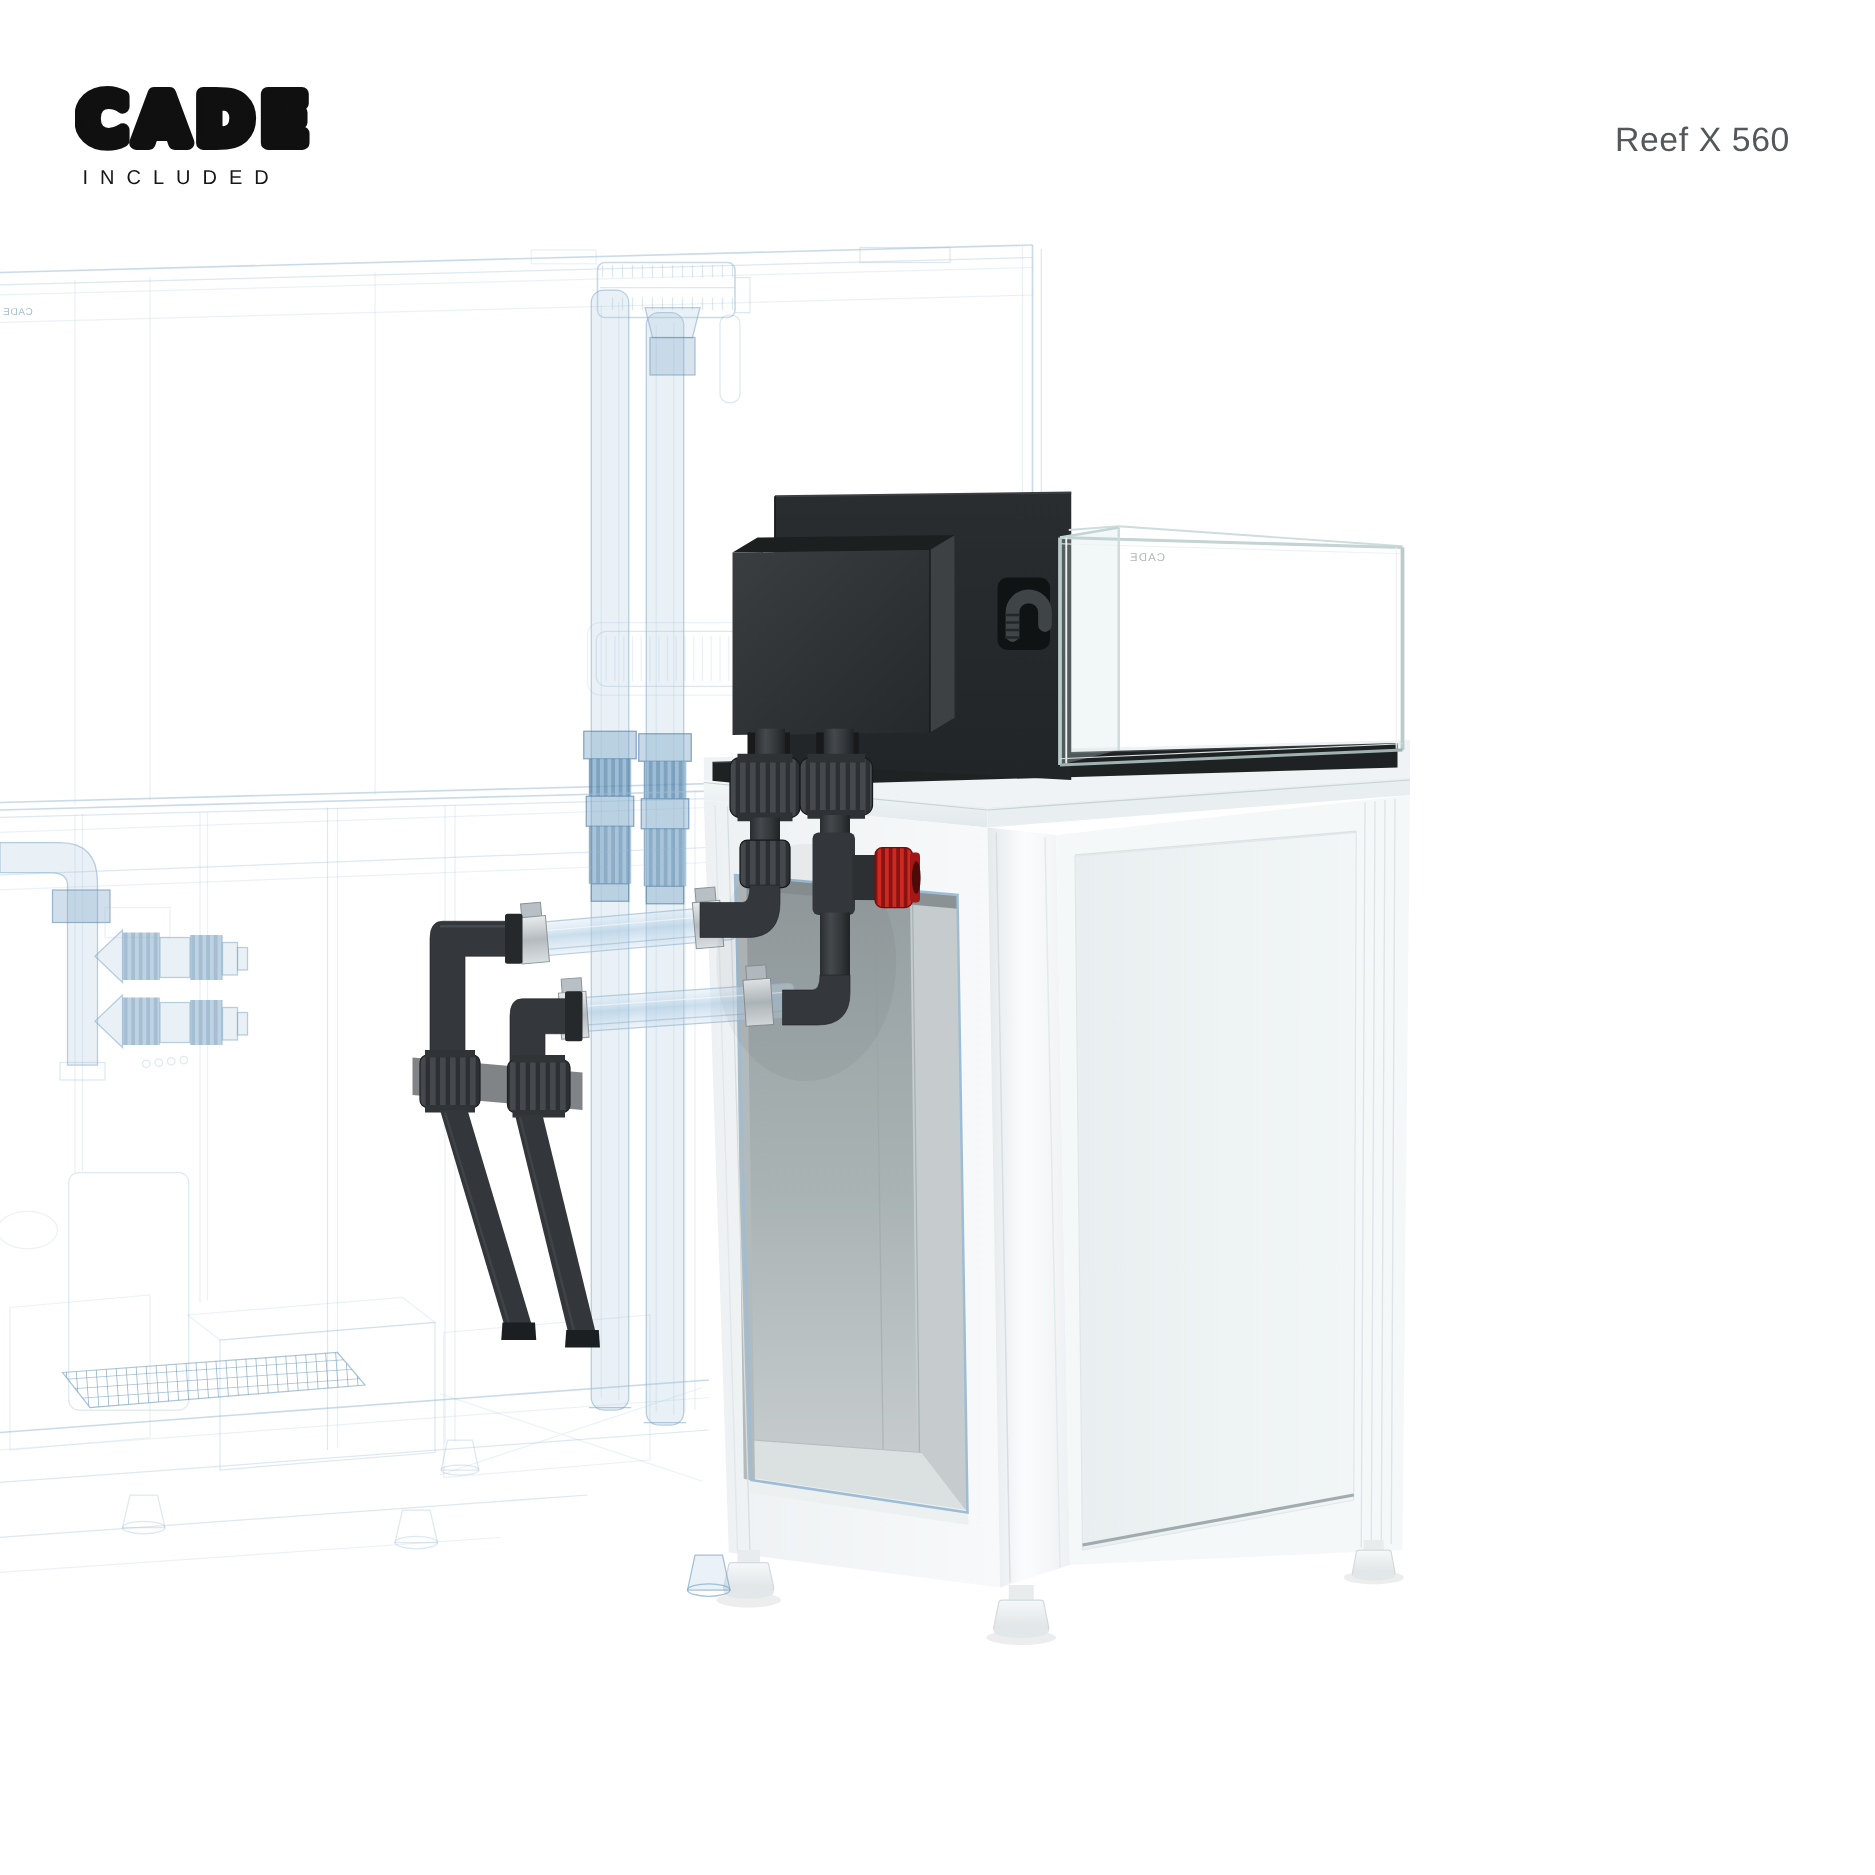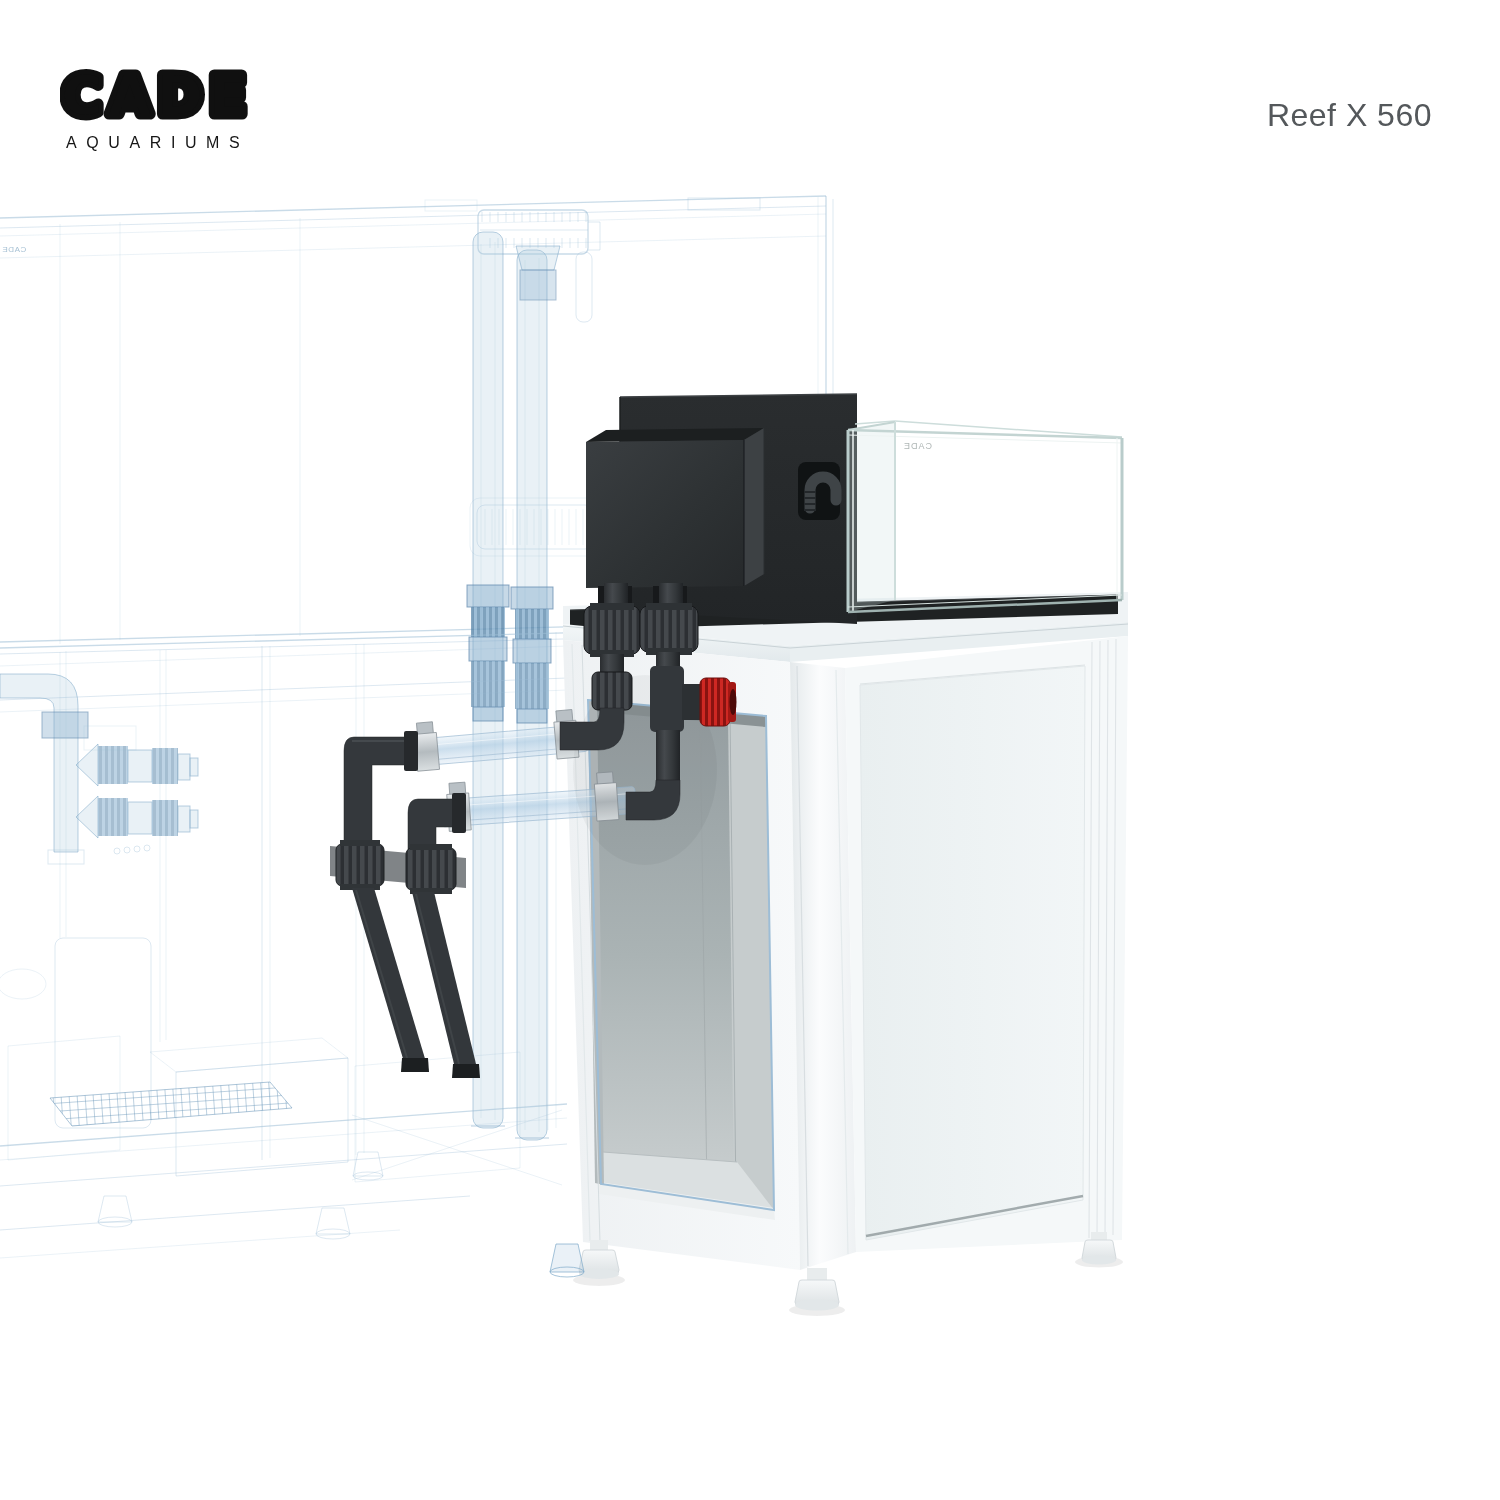--- a/index.html
+++ b/index.html
@@ -3,21 +3,21 @@
 <meta charset="utf-8">
 <style>
   html,body{margin:0;padding:0;background:#ffffff;}
   .canvas{position:relative;width:1500px;height:1403px;background:#ffffff;overflow:hidden;
           font-family:"Liberation Sans", sans-serif;}
   .scene{position:absolute;left:0;top:0;width:1500px;height:1500px;}
   .logo{position:absolute;left:60px;top:58px;width:240px;}
   .logo-mark{display:block;}
   .logo-sub{margin-top:4px;margin-left:6px;font-size:16px;letter-spacing:9.6px;color:#161616;
             font-weight:400;white-space:nowrap;}
-  .model-label{position:absolute;top:97px;right:68px;font-size:32px;color:#54585b;
+  .model-label{position:absolute;top:97px;right:68px;font-size:27px;color:#54585b;
                letter-spacing:0.5px;font-weight:400;}
   .footer-note{position:absolute;top:1402px;right:70px;font-size:30px;color:#3c4042;
                letter-spacing:1.2px;font-weight:400;}
   .tank-mark{position:absolute;left:903px;top:441px;font-size:9px;color:#a7afae;
              letter-spacing:1px;transform:scaleX(-1);opacity:.9;}
   .wire-mark{position:absolute;left:2px;top:245px;font-size:8px;color:#8fb0c8;
              letter-spacing:.5px;transform:scaleX(-1);opacity:.8;}
   
   .wf{stroke:#9dbdd6;fill:none;}
   .wf1{stroke-opacity:.55;stroke-width:1.3;}
@@ -365,20 +365,20 @@
     <ellipse cx="733" cy="702" rx="3.5" ry="13" fill="#4d0a08"></ellipse>
     <rect x="656" y="730" width="24" height="54" fill="url(#gPipeX)"></rect>
     <path d="M656 780 L680 780 L680 794 Q680 820 654 820 L626 820 L626 792 L650 792 Q656 792 656 780 Z" fill="#34383c" stroke="#202326" stroke-width=".5"></path>
   </g>
 </svg>
 
 <div class="logo">
   <svg class="logo-mark" width="232" height="72" viewBox="0 0 232 72">
     <text x="2" y="56" font-family="'DejaVu Sans', sans-serif" font-size="54" font-weight="bold" letter-spacing="7" fill="#101010" stroke="#101010" stroke-width="11" stroke-linejoin="round" stroke-linecap="round" paint-order="stroke">CADE</text>
   </svg>
-  <div class="logo-sub">AQUARIUMS</div>
+  <div class="logo-sub">INCLUDED</div>
 </div>
 
 <div class="model-label">Reef X 560</div>
 <span class="tank-mark">CADE</span>
 <span class="wire-mark">CADE</span>
 
 </div>
 
 </body></html>

